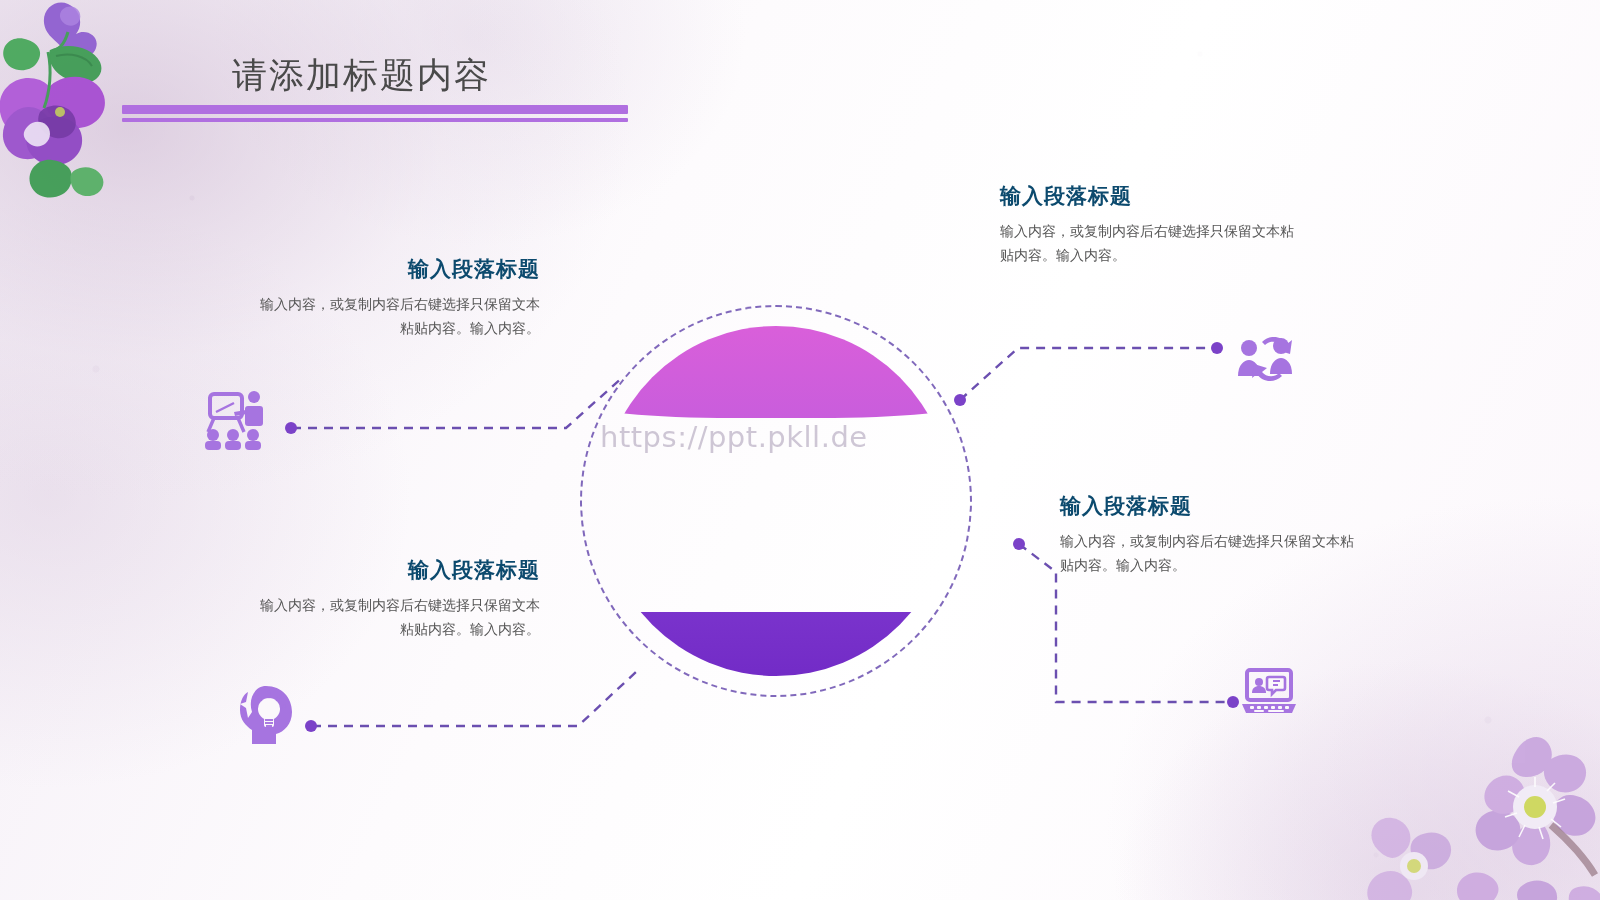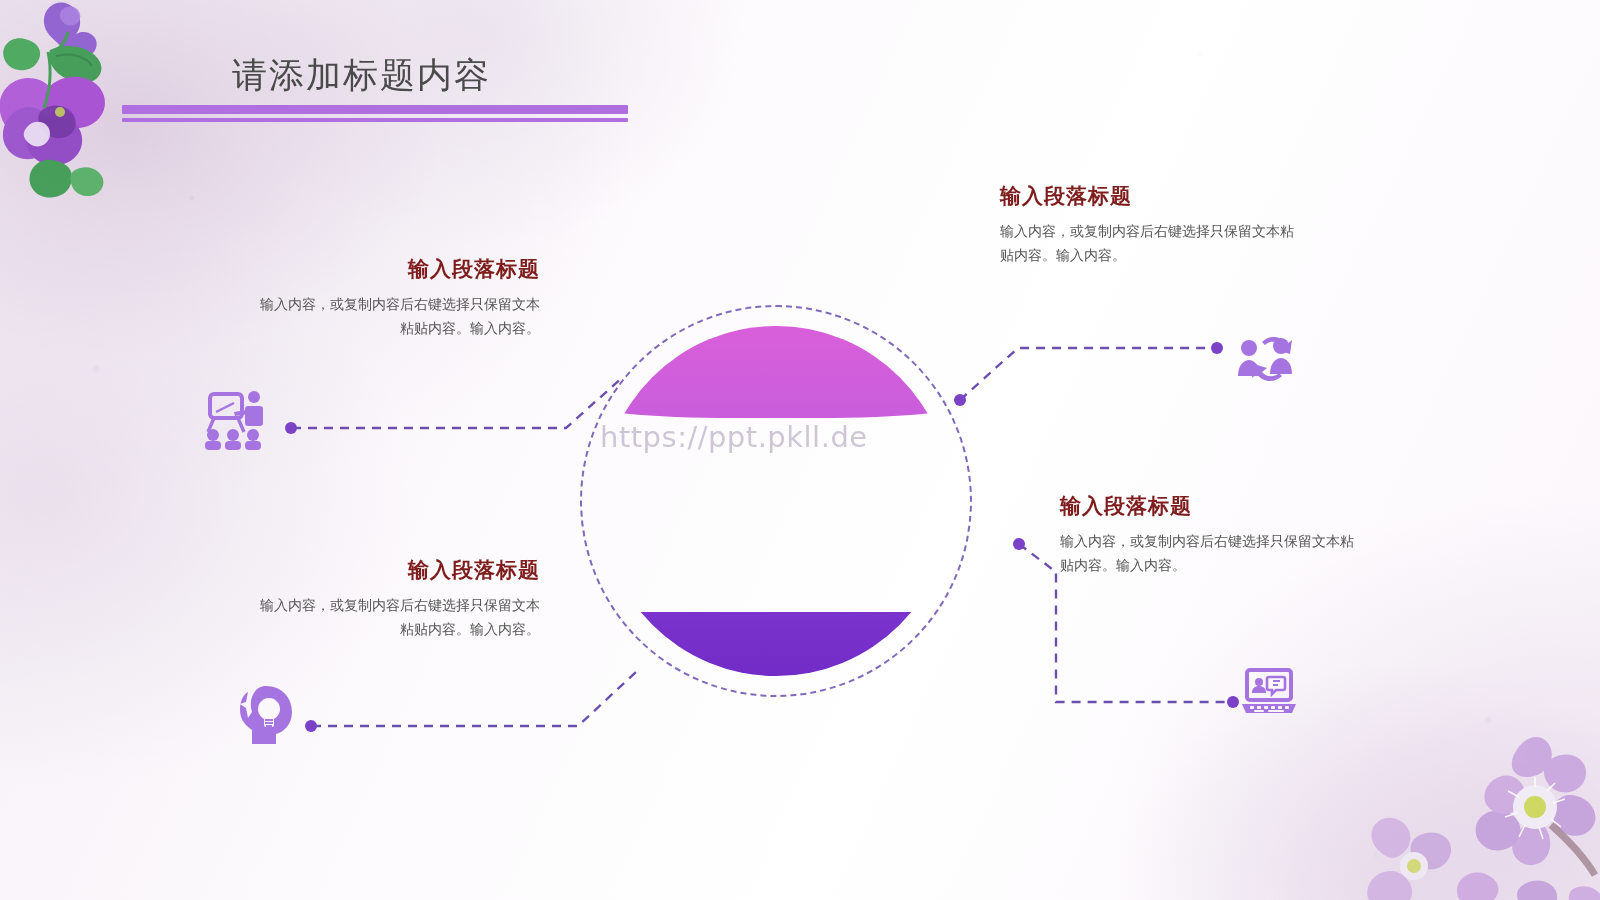--- a/index.html
+++ b/index.html
@@ -81,21 +81,21 @@
     font-family:"DejaVu Sans","Liberation Sans",sans-serif;
     pointer-events:none;white-space:nowrap;
   }
 
   
   .connectors{position:absolute;left:0;top:0;width:1600px;height:900px;pointer-events:none;}
 
   
   .tb{position:absolute;}
   .tb .h{
-    font-size:21px;font-weight:bold;color:#7f1d1d;letter-spacing:1px;
+    font-size:21px;font-weight:bold;color:#0c4a6e;letter-spacing:1px;
     font-family:"DejaVu Sans","Liberation Sans",sans-serif;margin-bottom:9px;
   }
   .tb .p{
     font-size:14px;color:#555;line-height:1.72;
     font-family:"DejaVu Sans","Liberation Sans",sans-serif;
   }
   .tb.right{text-align:right;}
   .tb.left{text-align:left;}
 
   .tb-tl{left:250px;top:255px;width:290px;}

